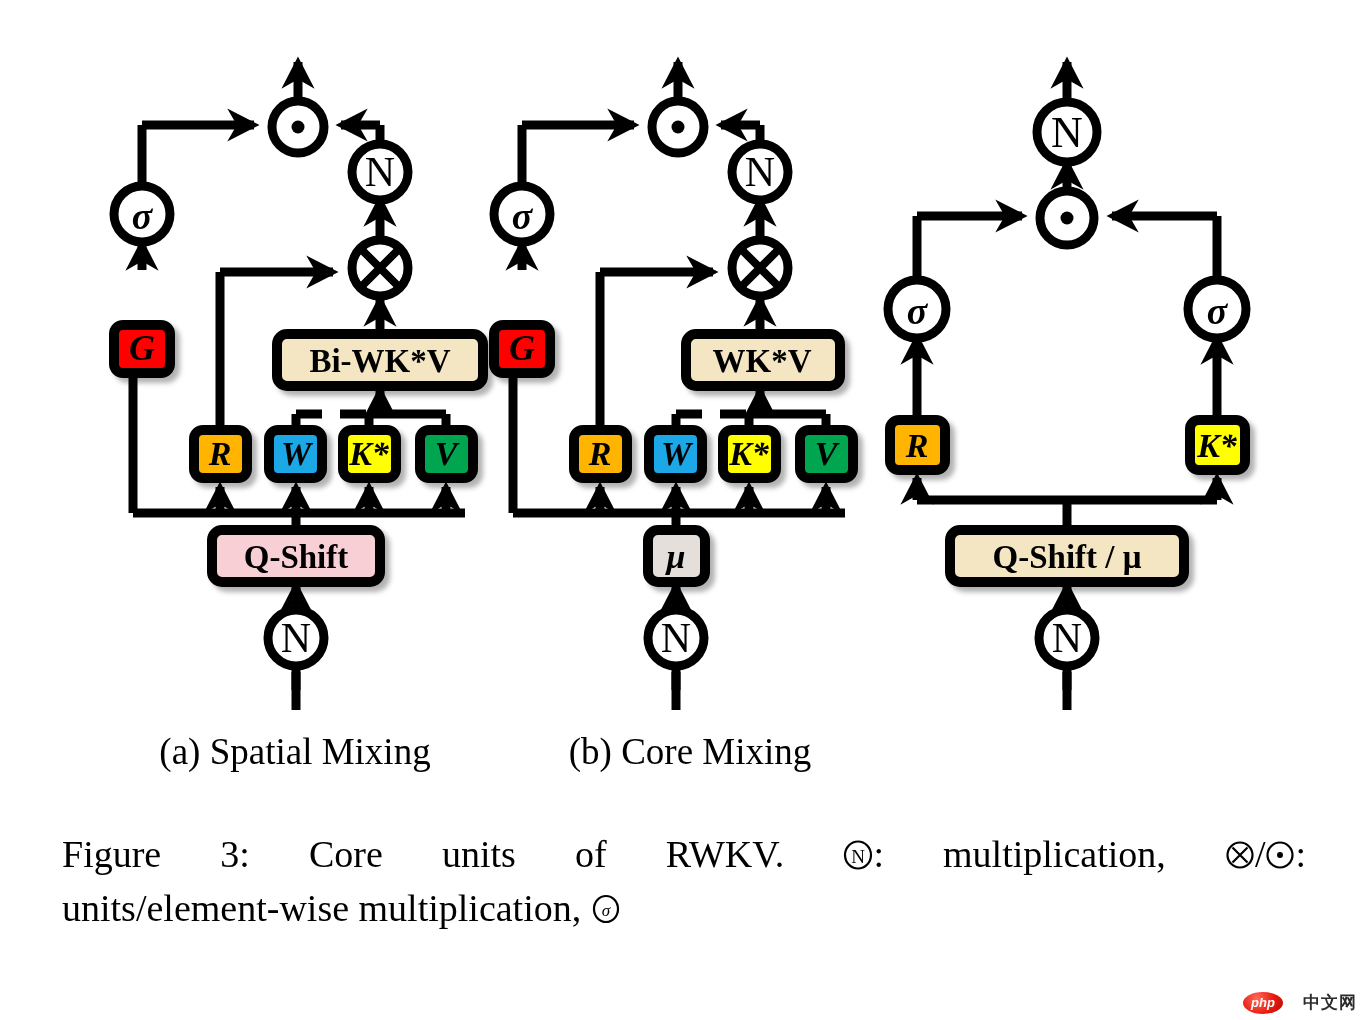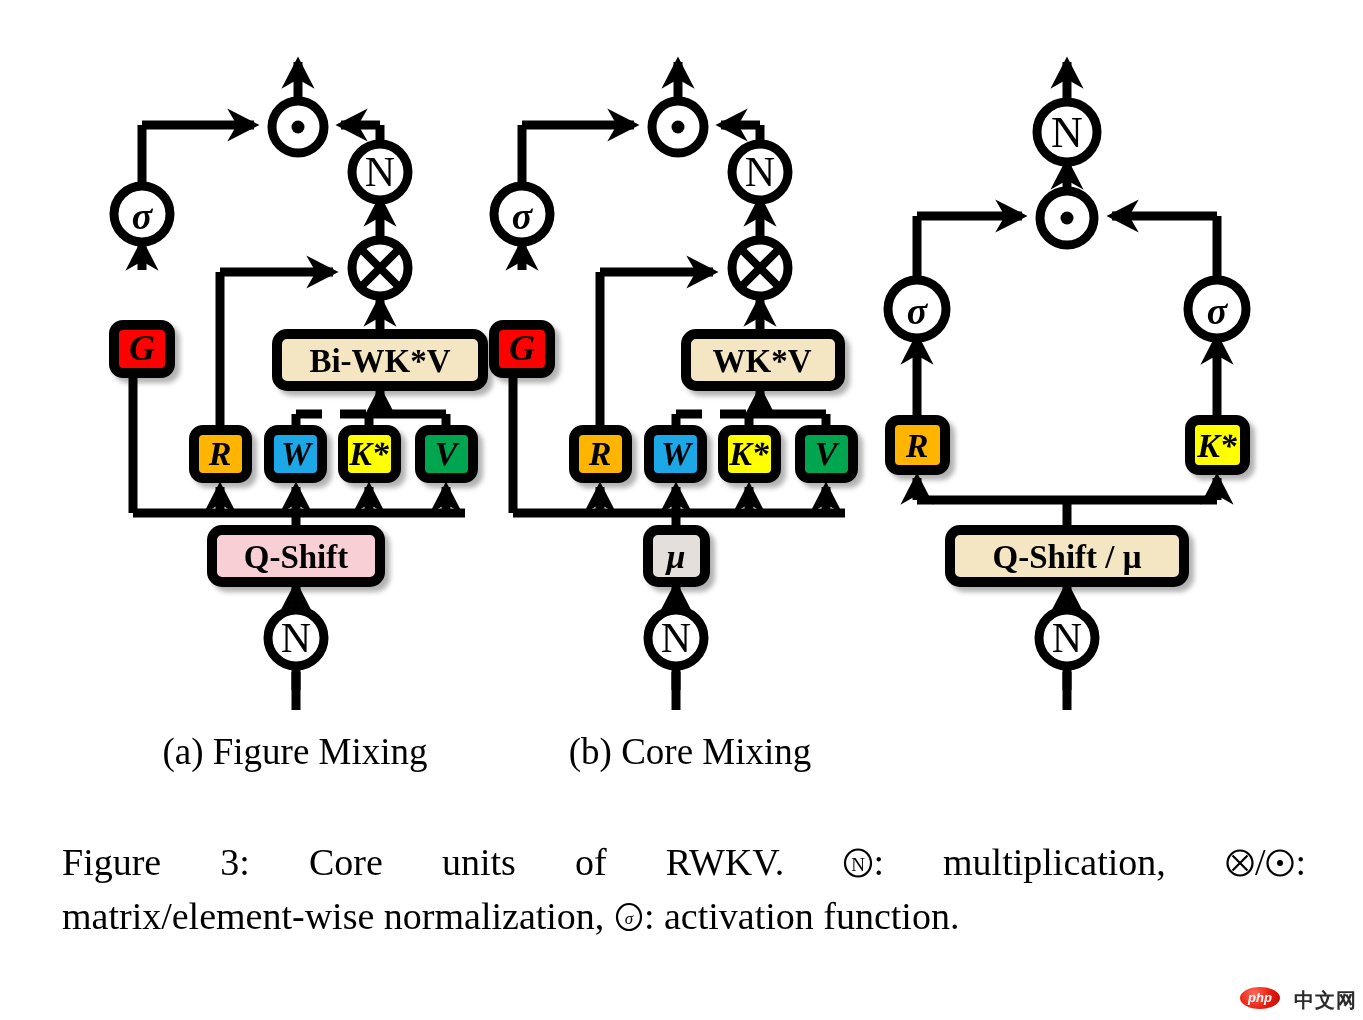--- a/index.html
+++ b/index.html
@@ -20,36 +20,36 @@
   #figcaption{
     position:absolute;
     left:62px; top:828px; width:1244px;
     font-family:"Liberation Serif","DejaVu Serif",serif;
     font-size:38px;
     line-height:1.42;
     text-align:justify;
     color:#000;
   }
   #figcaption .line{display:block;}
-  #figcaption .line.l1{text-align:justify;text-align-last:justify;margin-top:8px;}
+  #figcaption .line.l1{text-align:justify;text-align-last:justify;}
   .inl{display:inline-block;vertical-align:-3px;}
   #watermark{
     position:absolute;right:6px;bottom:6px;
-    display:flex;align-items:flex-start;gap:14px;
+    display:flex;align-items:center;gap:20px;
   }
   #watermark .php-oval{
     display:inline-block;width:40px;height:22px;border-radius:50%;
     background:radial-gradient(circle at 35% 30%, #ff6a5a 0%, #e81b0e 55%, #b60d06 100%);
     color:#fff;font-family:"Liberation Sans","DejaVu Sans",sans-serif;
     font-weight:bold;font-size:13px;line-height:22px;text-align:center;
     font-style:italic;
   }
   #watermark .wm-cn{
     font-family:"DejaVu Sans","Liberation Sans",sans-serif;
-    font-size:20px;font-weight:bold;color:#2b2b2b;letter-spacing:1px;
+    font-size:17px;font-weight:bold;color:#2b2b2b;letter-spacing:1px;
   }
   svg{display:block;}
   text{font-family:"Liberation Serif","DejaVu Serif",serif;}
 </style>
 </head>
 <body>
 
 <div id="root">
 
   <svg id="diagram" width="1363" height="710" viewBox="0 0 1363 710" style="position:absolute;left:0;top:0;">
@@ -321,38 +321,38 @@
       </g>
       <text class="blab" x="1217" y="457" font-size="34" font-style="italic">K*</text>
 
       <g filter="url(#bshadow)">
         <rect class="boxr" x="950" y="530" width="234" height="52" rx="10" fill="#F5E6C3"></rect>
       </g>
       <text class="blab" x="1067" y="568" font-size="33">Q-Shift / μ</text>
     </g>
   </svg>
 
-  <div class="panel-caption" style="left:60px;top:730px;width:470px;">(a) Figure Mixing</div>
+  <div class="panel-caption" style="left:60px;top:730px;width:470px;">(a) Spatial Mixing</div>
   <div class="panel-caption" style="left:490px;top:730px;width:400px;">(b) Core Mixing</div>
 
   <div id="figcaption">
     <span class="line l1"><span>Figure 3: Core units of RWKV. </span><svg class="inl" width="30" height="30" viewBox="0 0 30 30">
           <ellipse cx="15" cy="15" rx="13" ry="13.5" fill="#fff" stroke="#000" stroke-width="2.2"></ellipse>
           <text x="15" y="22.5" text-anchor="middle" font-size="19" font-family="Liberation Serif, serif" fill="#000">N</text>
         </svg><span>: multiplication, </span><svg class="inl" width="30" height="30" viewBox="0 0 30 30">
           <circle cx="15" cy="15" r="12.5" fill="#fff" stroke="#000" stroke-width="2.2"></circle>
           <path d="M7.5,7.5 L22.5,22.5 M22.5,7.5 L7.5,22.5" stroke="#000" stroke-width="2.2"></path>
         </svg><span>/</span><svg class="inl" width="30" height="30" viewBox="0 0 30 30">
           <circle cx="15" cy="15" r="12.5" fill="#fff" stroke="#000" stroke-width="2.2"></circle>
           <circle cx="15" cy="15" r="3" fill="#000"></circle>
         </svg><span>:</span></span>
-    <span class="line"><span>matrix/element-wise normalization, </span><svg class="inl" width="30" height="30" viewBox="0 0 30 30">
+    <span class="line"><span>units/element-wise multiplication, </span><svg class="inl" width="30" height="30" viewBox="0 0 30 30">
           <ellipse cx="15" cy="15" rx="12" ry="13" fill="#fff" stroke="#000" stroke-width="2.2"></ellipse>
           <text x="15" y="21.5" text-anchor="middle" font-size="17" font-style="italic" font-family="Liberation Serif, serif" fill="#000">σ</text>
-        </svg><span>: activation function.</span></span>
+        </svg></span>
   </div>
 
   <div id="watermark">
     <span class="php-oval">php</span>
     <span class="wm-cn">中文网</span>
   </div>
 
 </div>
 
 </body></html>

